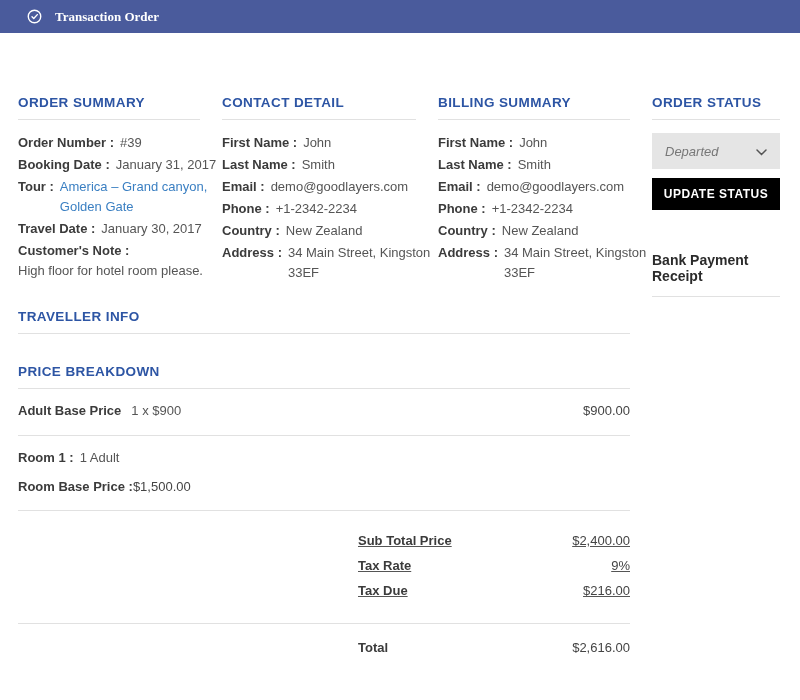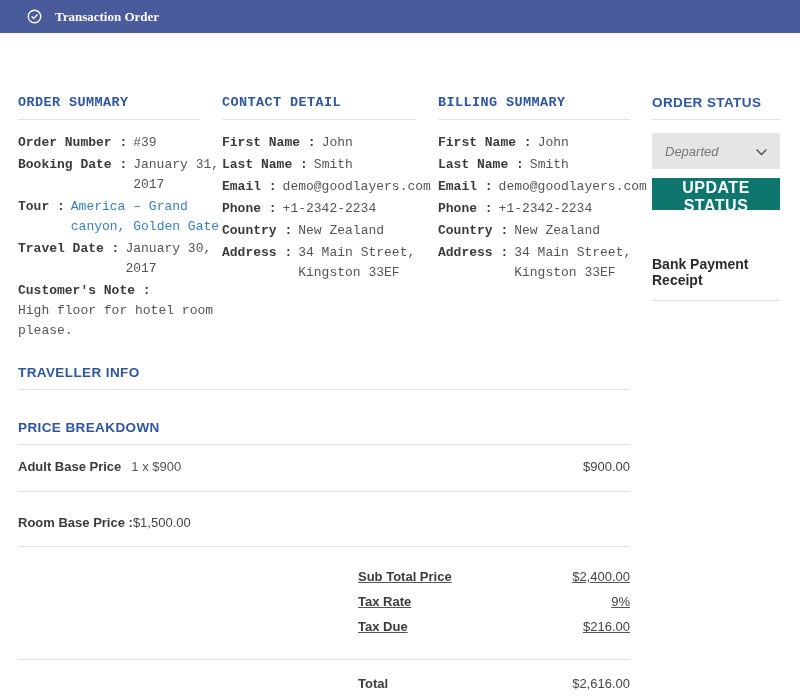--- a/index.html
+++ b/index.html
@@ -26,21 +26,21 @@
   .sidebar { width:128px; flex:none; margin-left:22px; }
 
   .section-heading {
     color:#2d55a4; font-size:13.5px; font-weight:bold;
     letter-spacing:0.4px; margin:0 0 9px 0;
   }
   .rule { border:none; border-top:1px solid #e1e1e1; margin:0; }
 
   
   .columns { display:flex; width:634px; }
-  .col { flex:none;font-family:Liberation Mono, monospace; }
+  .col { flex:none; }
   .col-1 { width:204px; }
   .col-2 { width:216px; }
   .col-3 { width:214px; }
   .col .rule { margin-right:22px; margin-bottom:13px; }
 
   .field { display:flex; line-height:20px; margin-bottom:2px; }
   .field .lbl { font-weight:bold; color:#3b3b3b; white-space:nowrap; margin-right:6px; }
   .field .val { color:#555; }
   .field .val.link { color:#3a7fc2; }
   .note-label { font-weight:bold; color:#3b3b3b; line-height:20px; }
@@ -70,22 +70,22 @@
 
   
   .sidebar .rule { margin-bottom:13px; }
   .select {
     height:36px; background:#e5e5e5; color:#777;
     display:flex; align-items:center; justify-content:space-between;
     padding:0 13px; cursor:pointer; margin-top:1px;font-style:italic;
   }
   .update-btn {
     width:100%; height:32px; margin-top:9px;
-    background:#0f766e; color:#ffffff; border:none;
-    font-family:inherit; font-weight:bold; font-size:16px; letter-spacing:0.5px;
+    background:#000000; color:#ffffff; border:none;
+    font-family:inherit; font-weight:bold; font-size:12px; letter-spacing:0.5px;
     cursor:pointer;
   }
   .receipt-heading { font-weight:bold; color:#2b2b2b; font-size:14px; margin-top:42px; }
   .receipt-rule { border:none; border-top:1px solid #e1e1e1; margin-top:12px; }
 </style>
 </head>
 <body>
 
 <div class="topbar">
   <span class="bar-icon">
@@ -195,20 +195,24 @@
 
       <div class="price-row">
         <span class="price-lbl">Adult Base Price</span>
         <span class="price-val">1 x $900</span>
         <span class="grow"></span>
         <span class="amount">$900.00</span>
       </div>
       <hr class="rule">
 
       <div class="room-block">
+        <div class="field">
+          <span class="lbl">Room 1 :</span>
+          <span class="val">1 Adult</span>
+        </div>
         <div class="room-line2">
           <span class="price-lbl">Room Base Price :</span>
           <span class="grow"></span>
           <span class="amount">$1,500.00</span>
         </div>
       </div>
       <hr class="rule">
 
       <div class="totals-block">
         <div class="totals-row">

